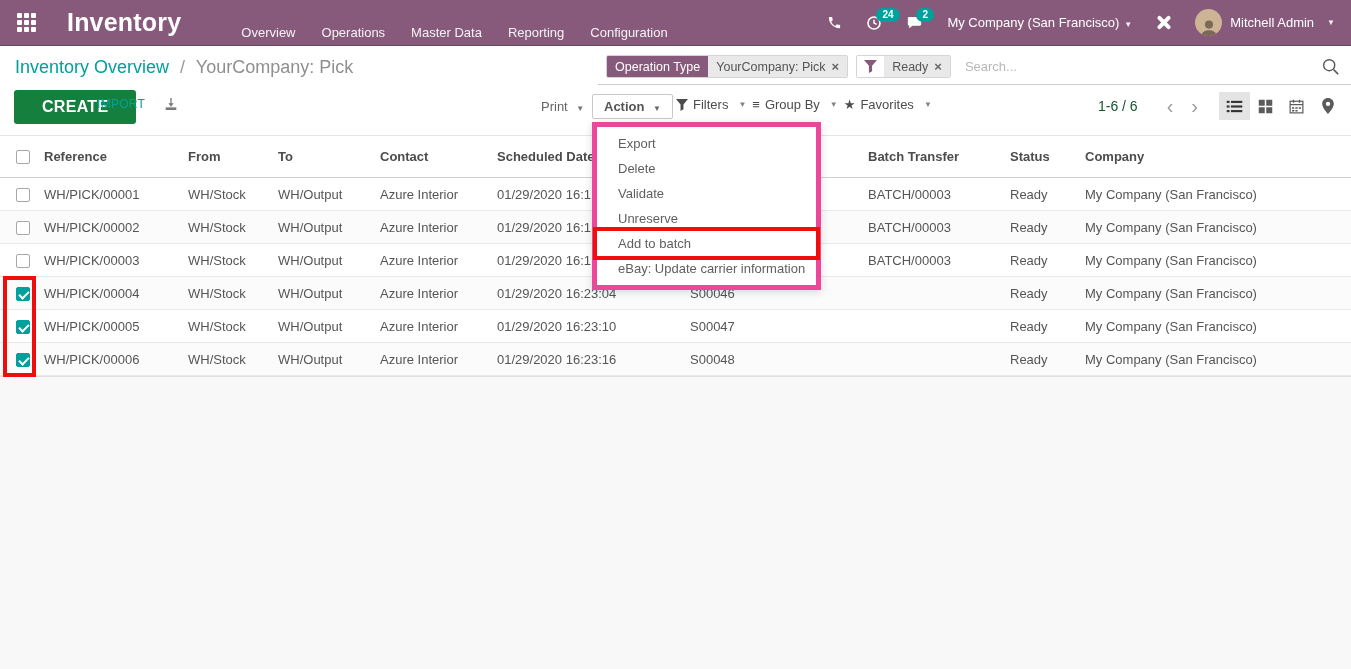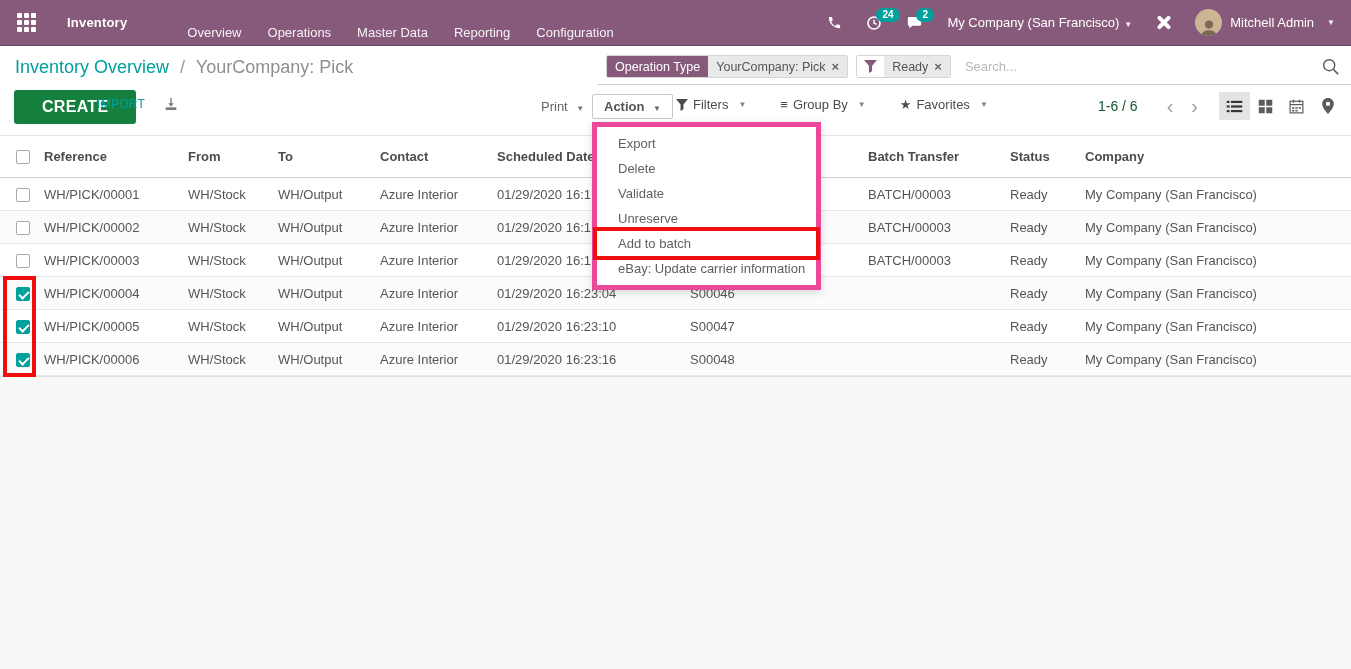--- a/index.html
+++ b/index.html
@@ -6,21 +6,21 @@
   html,body { width:1351px; height:669px; overflow:hidden;
     font-family:"Liberation Sans","DejaVu Sans",sans-serif; background:#fff; }
   .page { position:relative; width:1351px; height:669px; display:flex; flex-direction:column; }
 
   
   .topbar { height:46px; background:#875A7B; border-bottom:1px solid #69475f;
     display:flex; align-items:center; color:#fff; flex:0 0 auto; }
   .apps-grid { width:20px; height:20px; margin-left:17px; display:grid;
     grid-template-columns:repeat(3,5px); grid-template-rows:repeat(3,5px); gap:2px; cursor:pointer; }
   .apps-grid span { background:#fff; border-radius:1px; }
-  .brand { font-size:13px; font-weight:bold; margin-left:30px; letter-spacing:.2px;text-align:center; }
+  .brand { font-size:25px; font-weight:bold; margin-left:30px; letter-spacing:.2px;text-align:center; }
   .nav { display:flex; gap:26px; margin-left:60px; font-size:13px; }
   .nav .nav-item { color:rgba(255,255,255,.92); cursor:pointer;margin-top:19px; }
   .top-right { margin-left:auto; display:flex; align-items:center; gap:24px; padding-right:16px; font-size:13px; }
   .icon-badge-wrap { position:relative; display:flex; }
   .badge { position:absolute; top:-7px; left:10px; background:#00A09D; color:#fff;
     font-size:10px; font-weight:bold; padding:1px 6px; border-radius:9px; line-height:12px; }
   .caret { font-size:8px; margin-left:5px; opacity:.9; }
   .tools-x { position:relative; width:15px; height:15px; }
   .tools-x i { position:absolute; left:6px; top:-1px; width:4px; height:17px; background:#fff; border-radius:2px; display:block; }
   .tools-x i:first-child { transform:rotate(45deg); }
@@ -55,21 +55,21 @@
     font-size:16px; font-weight:bold; border:none; padding:8px 28px; border-radius:3px;
     cursor:pointer; letter-spacing:.3px; font-family:inherit; }
   .btn-import { position:absolute; left:97px; top:9px; background:none; border:none; color:#00A09D;
     font-size:12px; font-weight:normal; cursor:pointer; letter-spacing:.3px; font-family:inherit; }
   .btn-export-all { position:absolute; left:163px; top:8px; background:none; border:none; cursor:pointer; }
   .btn-print { position:absolute; left:532px; top:6px; background:none; border:1px solid transparent;
     color:#666; font-size:13px; padding:4px 8px; cursor:pointer; font-family:inherit; }
   .btn-action { position:absolute; left:592px; top:6px; background:#fff; border:1px solid #c8c8c8;
     color:#555; font-size:13px; font-weight:bold; padding:4px 11px; cursor:pointer; font-family:inherit; border-radius:2px; }
   .btn-print .caret, .btn-action .caret { color:inherit; }
-  .search-opts { position:absolute; left:676px; top:9px; display:flex; gap:34px; font-size:13px; color:#4c4c4c; }
+  .search-opts { position:absolute; left:676px; top:9px; display:flex; gap:6px; font-size:13px; color:#4c4c4c; }
   .search-opt { display:flex; align-items:center; gap:5px; cursor:pointer; }
   .search-opt .caret { color:#777; }
   .glyph-icon { font-style:normal; color:#4c4c4c; }
   .pager-zone { position:absolute; right:8px; top:4px; display:flex; align-items:center; }
   .pager-text { font-size:14px; color:#14532d; margin-right:20px; }
   .pg-chev { font-size:20px; color:#9a9a9a; cursor:pointer; padding:0 9px; line-height:22px; }
   .view-switcher { display:flex; margin-left:12px; }
   .vs-btn { width:31px; height:28px; display:flex; align-items:center; justify-content:center; cursor:pointer; }
   .vs-btn.active { background:#e4e4e4; }
 

